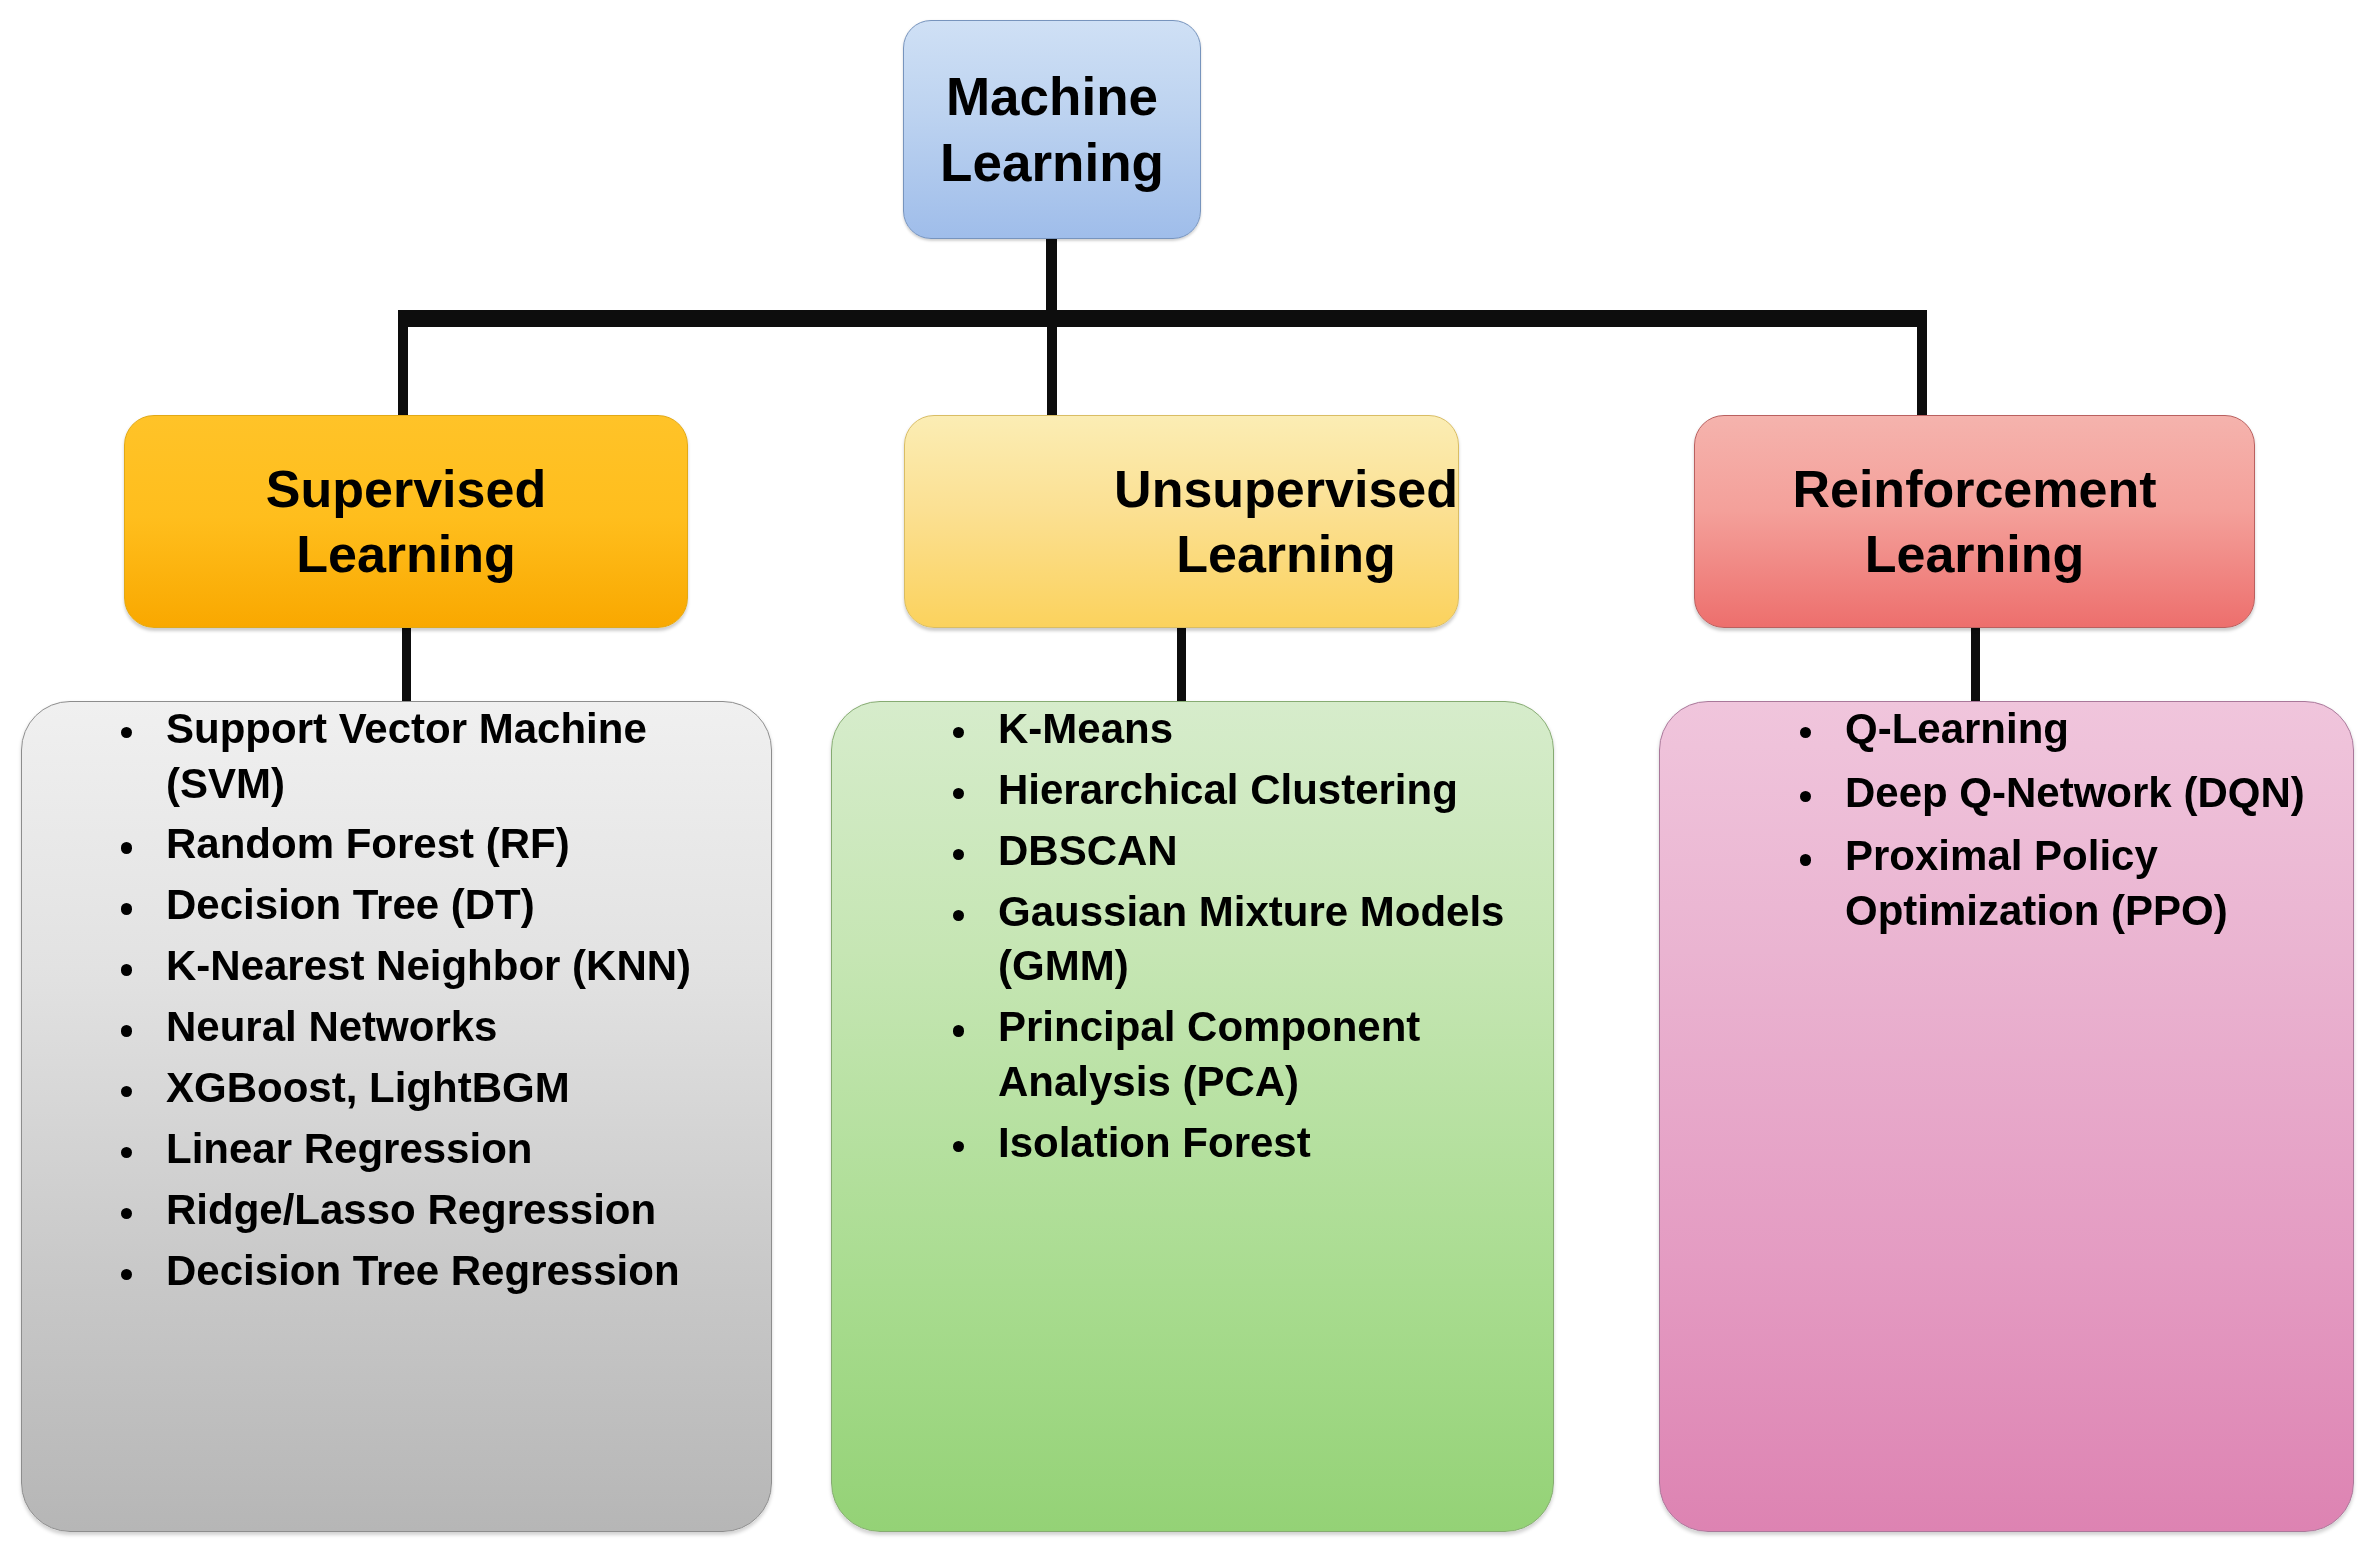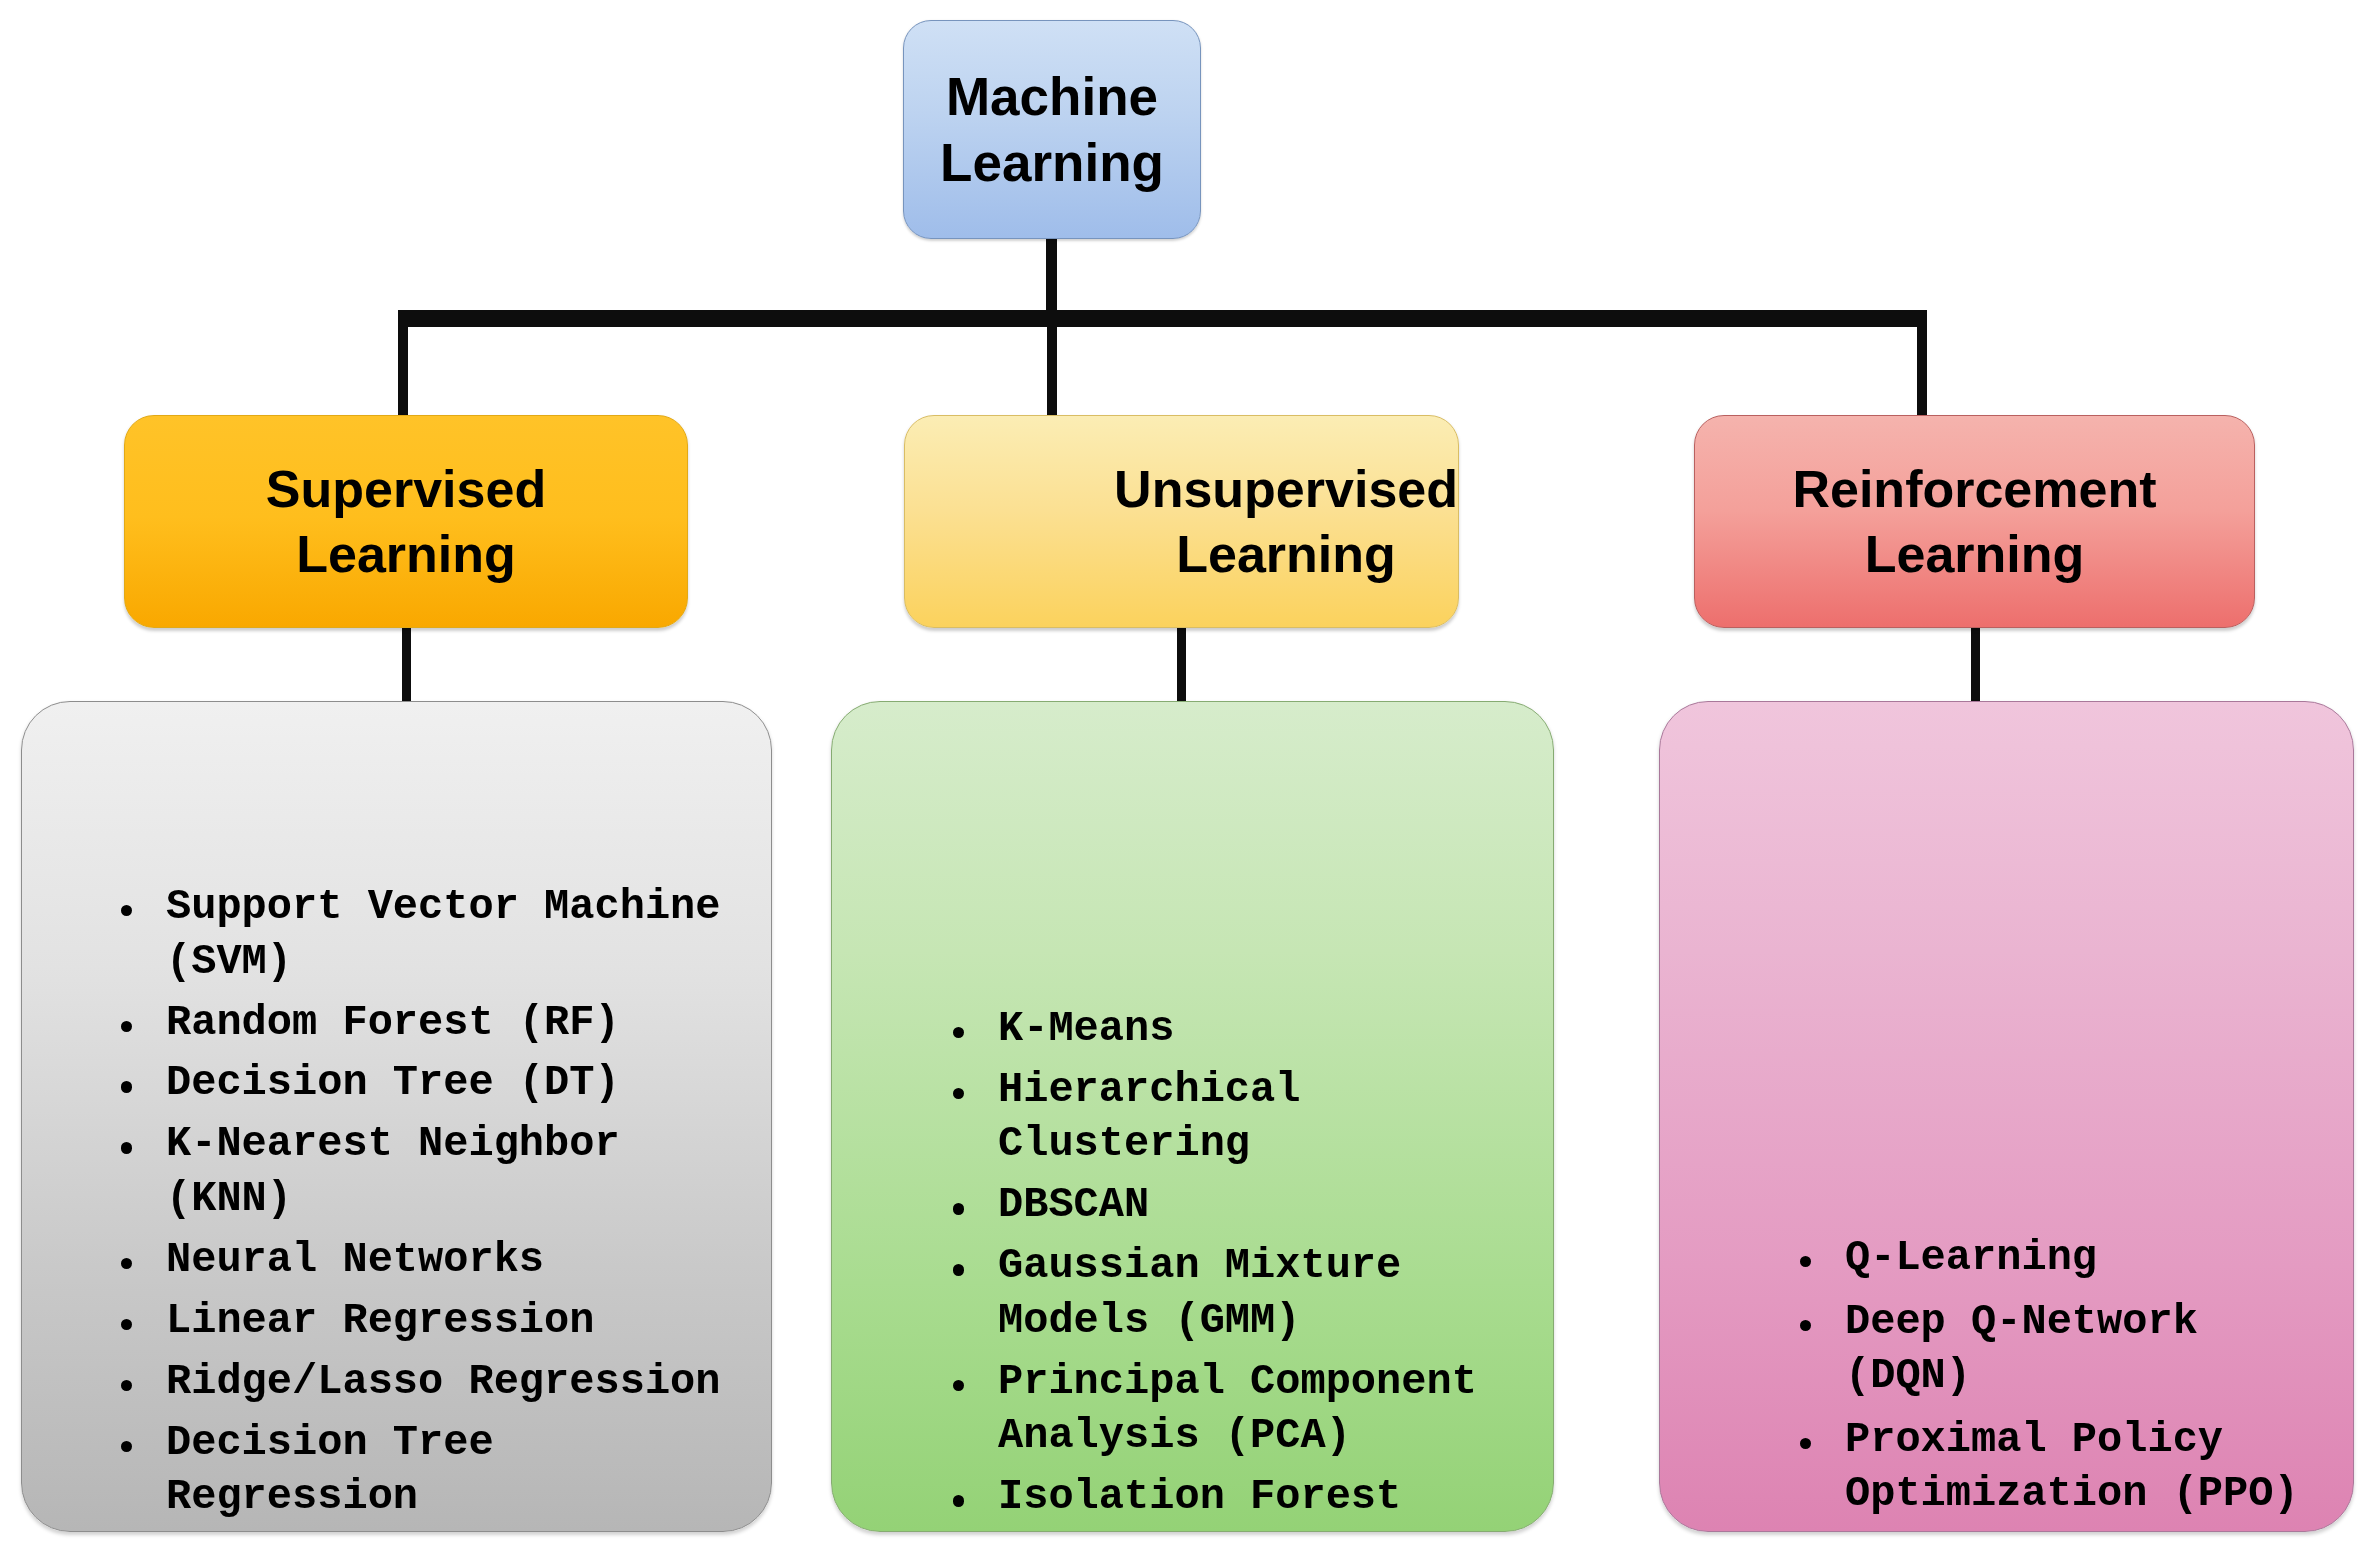--- a/index.html
+++ b/index.html
@@ -89,22 +89,21 @@
 
   
   .panel {
     position: absolute;
     box-sizing: border-box;
     border-radius: 49px;
     top: 701px;
     height: 831px;
     box-shadow: 0 2.5px 3.8px rgba(0,0,0,0.18);
     display: flex;
-    align-items: flex-end;
-    font-family: Liberation Mono, monospace;
+    align-items: flex-start;
   }
   #panel-supervised {
     left: 21px;
     width: 751px;
     border: 1.9px solid #8d8d8d;
     background: linear-gradient(180deg, #f0f0f0 0%, #e2e2e2 32%, #c9c9c9 68%, #b6b6b6 100%);
   }
   #panel-unsupervised {
     left: 831px;
     width: 723px;
@@ -185,20 +184,21 @@
 Learning</span>
   </div>
 
   <div class="panel" id="panel-supervised">
     <ul class="alg-list">
         <li class="alg-item">Support Vector Machine (SVM)</li>
         <li class="alg-item">Random Forest (RF)</li>
         <li class="alg-item">Decision Tree (DT)</li>
         <li class="alg-item">K-Nearest Neighbor (KNN)</li>
         <li class="alg-item">Neural Networks</li>
+        <li class="alg-item">XGBoost, LightBGM</li>
         <li class="alg-item">Linear Regression</li>
         <li class="alg-item">Ridge/Lasso Regression</li>
         <li class="alg-item">Decision Tree Regression</li>
       </ul>
   </div>
 
   <div class="panel" id="panel-unsupervised">
     <ul class="alg-list">
         <li class="alg-item">K-Means</li>
         <li class="alg-item">Hierarchical Clustering</li>

